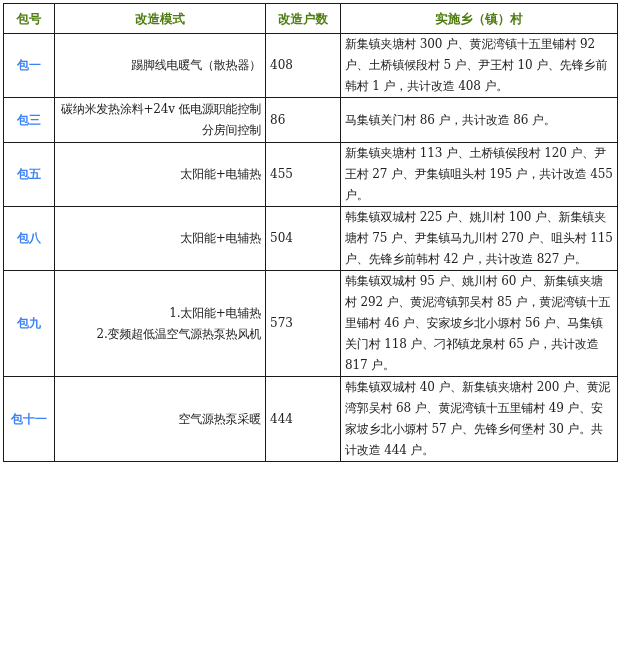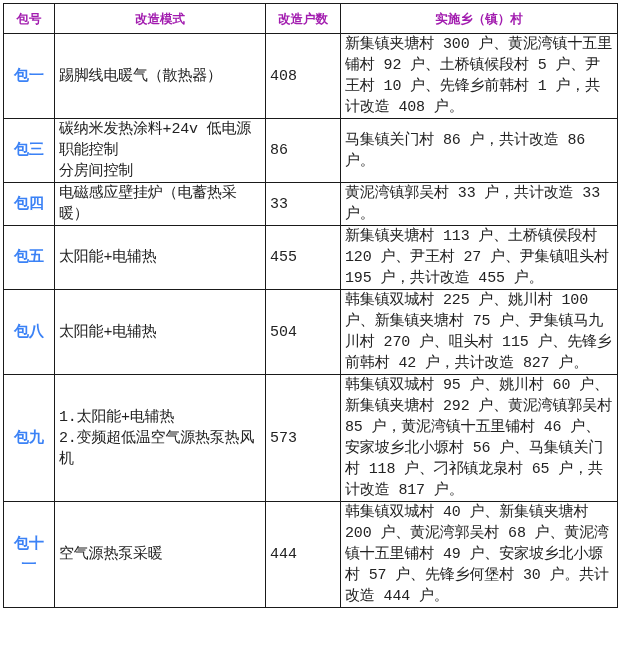--- a/index.html
+++ b/index.html
@@ -20,43 +20,42 @@
       left: 3px;
       top: 3px;
       border-collapse: collapse;
       table-layout: fixed;
       width: 614px;
     }
     table.plan td, table.plan th {
       border: 1px solid #1a1a1a;
       padding: 0 4px;
       vertical-align: middle;
-      font-size: 15px;
+      font-size: 12px;
       line-height: 21px;
       overflow: hidden;
-      font-family: Liberation Mono, monospace;
     }
     table.plan th {
       font-family: "DejaVu Sans", "Liberation Sans", sans-serif;
       font-weight: bold;
       font-size: 12.5px;
-      color: #a21caf;
+      color: #4d7c0f;
       text-align: center;
       height: 29px;
     }
     td.pkg {
       font-family: "DejaVu Sans", "Liberation Sans", sans-serif;
       font-weight: bold;
       font-size: 12.5px;
       color: #3b82f6;
       text-align: center;
       padding: 0;
     }
     td.mode {
-      text-align: left;
+      text-align: right;
       letter-spacing: -0.2px;
     }
     td.count {
       text-align: left;
     }
     td.villages {
       text-align: left;
       padding: 0 3px 0 4px;
       letter-spacing: -0.15px;
     }
@@ -95,28 +94,20 @@
       </tr>
       <tr style="height: 45px;">
         <td class="pkg">包三</td>
         <td class="mode">
           <span class="line">碳纳米发热涂料+24v 低电源职能控制</span>
           <span class="line">分房间控制</span>
         </td>
         <td class="count">86</td>
         <td class="villages">马集镇关门村 86 户，共计改造 86 户。</td>
       </tr>
-      <tr style="height: 32px;">
-        <td class="pkg">包四</td>
-        <td class="mode">
-          <span class="line">电磁感应壁挂炉（电蓄热采暖）</span>
-        </td>
-        <td class="count">33</td>
-        <td class="villages">黄泥湾镇郭吴村 33 户，共计改造 33 户。</td>
-      </tr>
       <tr style="height: 49px;">
         <td class="pkg">包五</td>
         <td class="mode">
           <span class="line">太阳能+电辅热</span>
         </td>
         <td class="count">455</td>
         <td class="villages">新集镇夹塘村 113 户、土桥镇侯段村 120 户、尹王村 27 户、尹集镇咀头村 195 户，共计改造 455 户。</td>
       </tr>
       <tr style="height: 63px;">
         <td class="pkg">包八</td>

